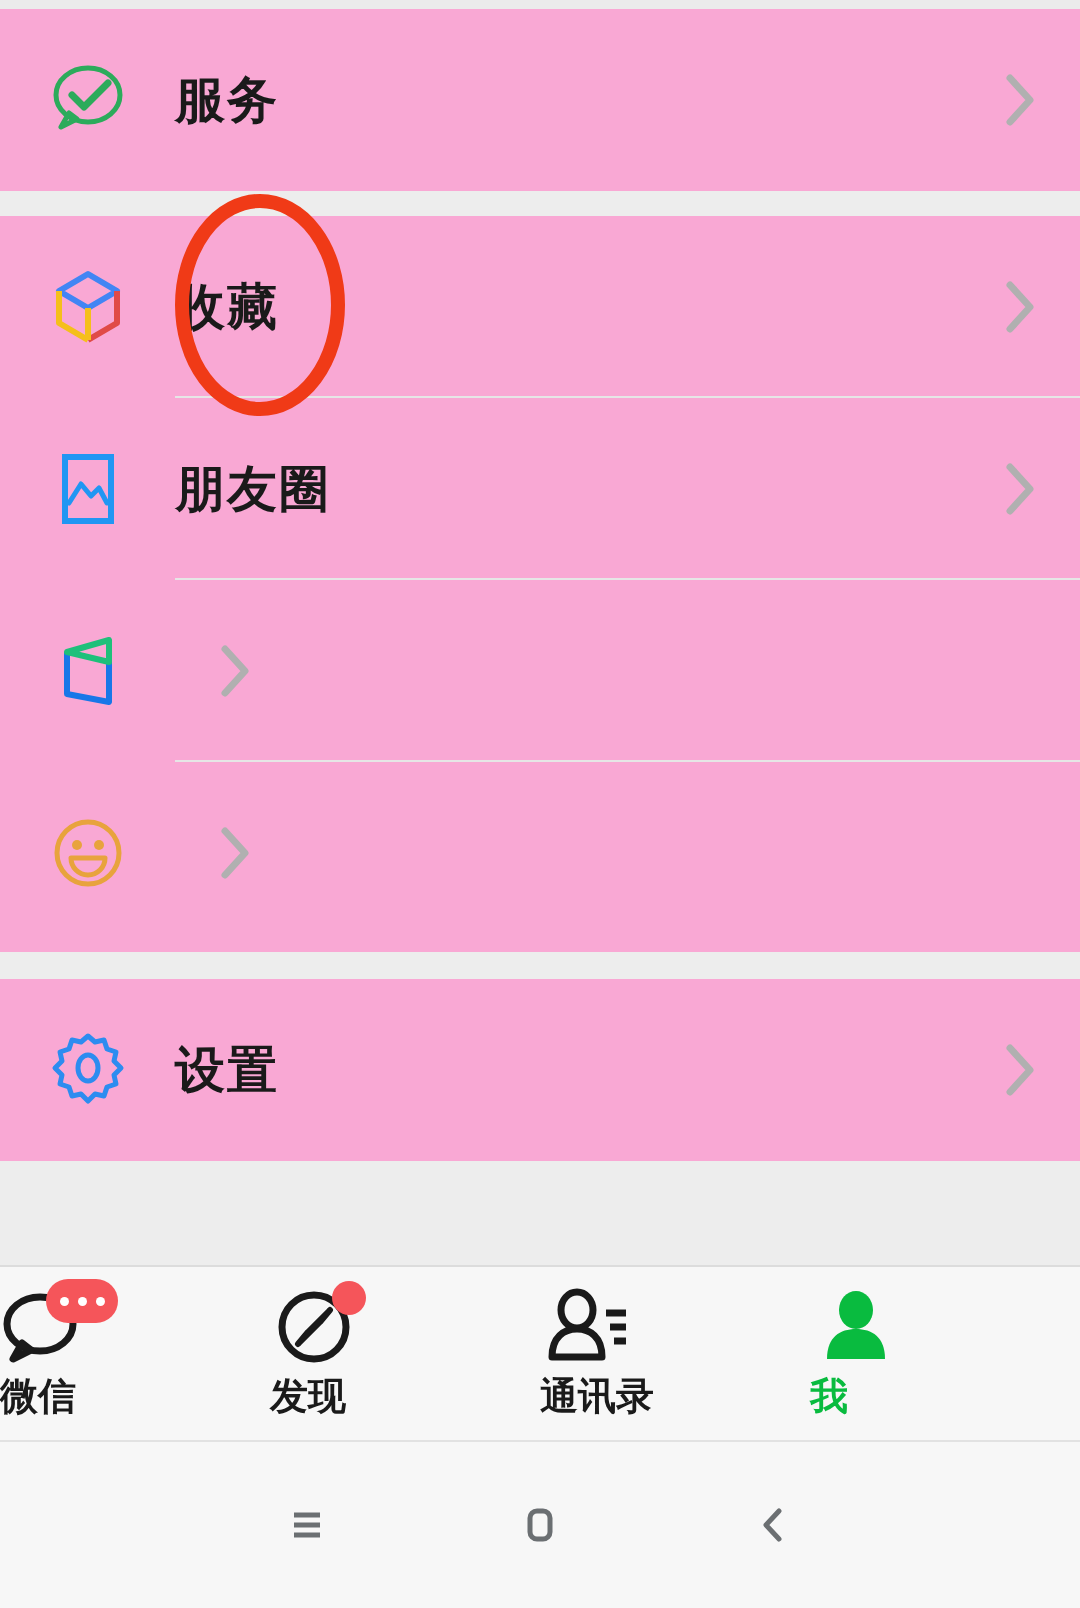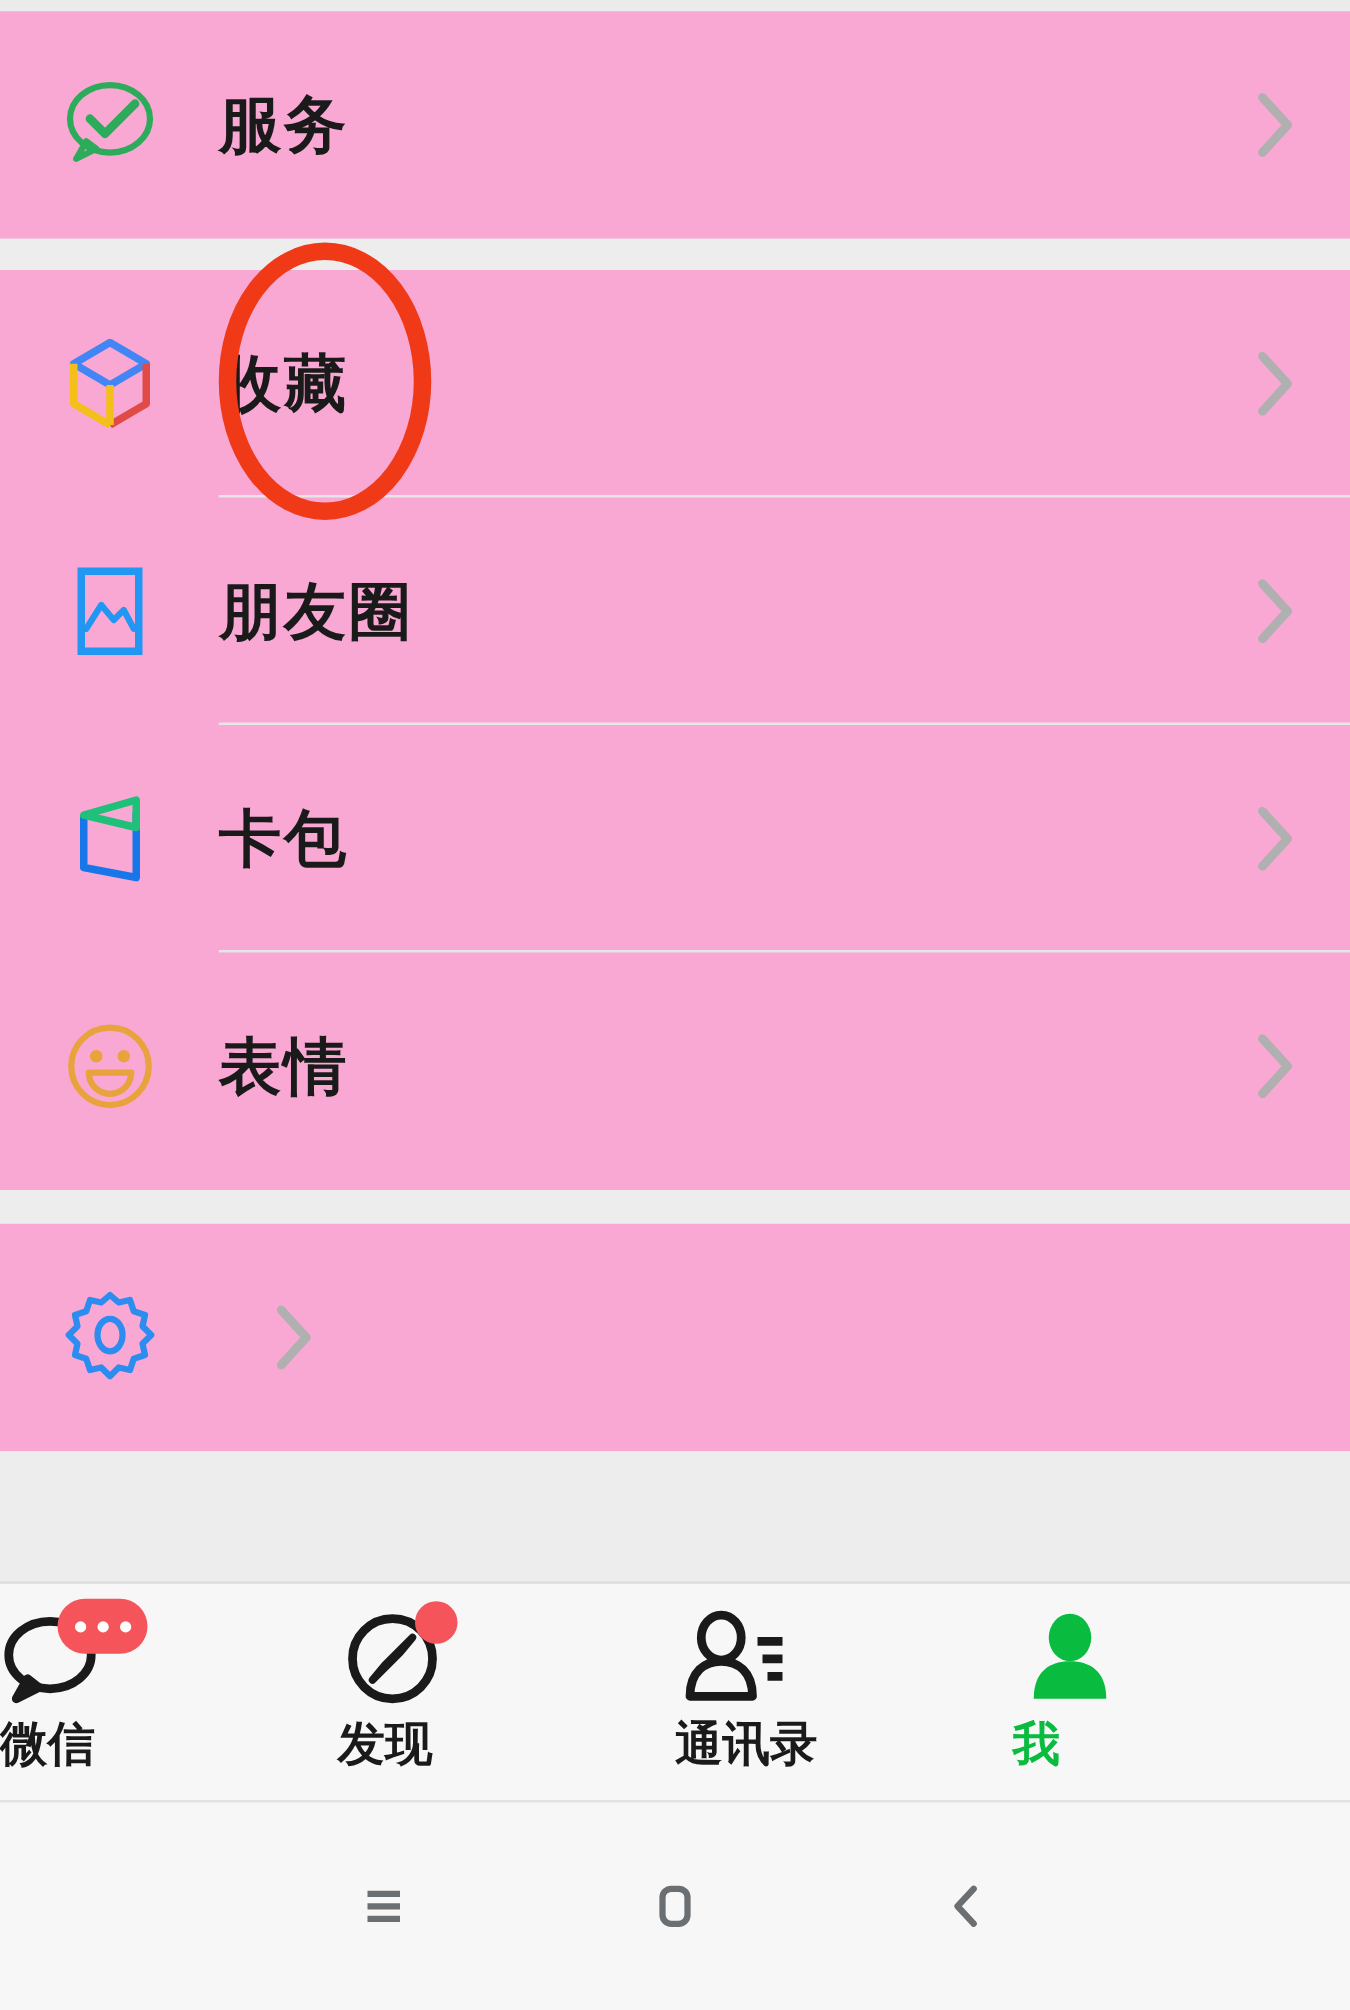--- a/index.html
+++ b/index.html
@@ -225,39 +225,37 @@
       <div class="divider"></div>
     </div>
 
     <div class="row">
       <div class="row-icon">
         <svg width="86" height="86" viewBox="0 0 86 86">
           <path d="M22 24 L22 66 L64 74 L64 22" fill="none" stroke="#1877e8" stroke-width="6" stroke-linejoin="round"></path>
           <path d="M22 24 L64 12 L64 34 Z" fill="none" stroke="#1ec07a" stroke-width="6" stroke-linejoin="round"></path>
         </svg>
       </div>
-      <div class="row-label">卡包</div>
       <div class="row-chevron">
         <svg width="34" height="56" viewBox="0 0 34 56">
           <path d="M7 6 L27 28 L7 50" fill="none" stroke="#b0b0b0" stroke-width="7" stroke-linecap="round" stroke-linejoin="round"></path>
         </svg>
       </div>
       <div class="divider"></div>
     </div>
 
     <div class="row">
       <div class="row-icon">
         <svg width="86" height="86" viewBox="0 0 86 86">
           <circle cx="43" cy="43" r="31" fill="none" stroke="#e8a33d" stroke-width="5"></circle>
           <circle cx="32" cy="35" r="5" fill="#e8a33d"></circle>
           <circle cx="54" cy="35" r="5" fill="#e8a33d"></circle>
           <path d="M26 48 L60 48 A17 17 0 0 1 26 48 Z" fill="none" stroke="#e8a33d" stroke-width="5" stroke-linejoin="round"></path>
         </svg>
       </div>
-      <div class="row-label">表情</div>
       <div class="row-chevron">
         <svg width="34" height="56" viewBox="0 0 34 56">
           <path d="M7 6 L27 28 L7 50" fill="none" stroke="#b0b0b0" stroke-width="7" stroke-linecap="round" stroke-linejoin="round"></path>
         </svg>
       </div>
     </div>
 
   </div>
 
   <div class="gap" id="gap-2"></div>
@@ -265,20 +263,21 @@
   <div class="card" id="card-settings">
     <div class="row">
       <div class="row-icon">
         <svg width="86" height="86" viewBox="0 0 86 86">
           <path d="M43 9
                    L50 15 L59 13 L62 22 L71 25 L69 34 L76 41 L69 48 L71 57 L62 60 L59 69 L50 67 L43 74
                    L36 67 L27 69 L24 60 L15 57 L17 48 L10 41 L17 34 L15 25 L24 22 L27 13 L36 15 Z" fill="none" stroke="#2d8cf0" stroke-width="5" stroke-linejoin="round"></path>
           <ellipse cx="43" cy="41" rx="10" ry="13" fill="none" stroke="#2d8cf0" stroke-width="5"></ellipse>
         </svg>
       </div>
+      <div class="row-label">设置</div>
       <div class="row-chevron">
         <svg width="34" height="56" viewBox="0 0 34 56">
           <path d="M7 6 L27 28 L7 50" fill="none" stroke="#b0b0b0" stroke-width="7" stroke-linecap="round" stroke-linejoin="round"></path>
         </svg>
       </div>
     </div>
   </div>
 
   <div class="gap" id="gap-3"></div>
 

